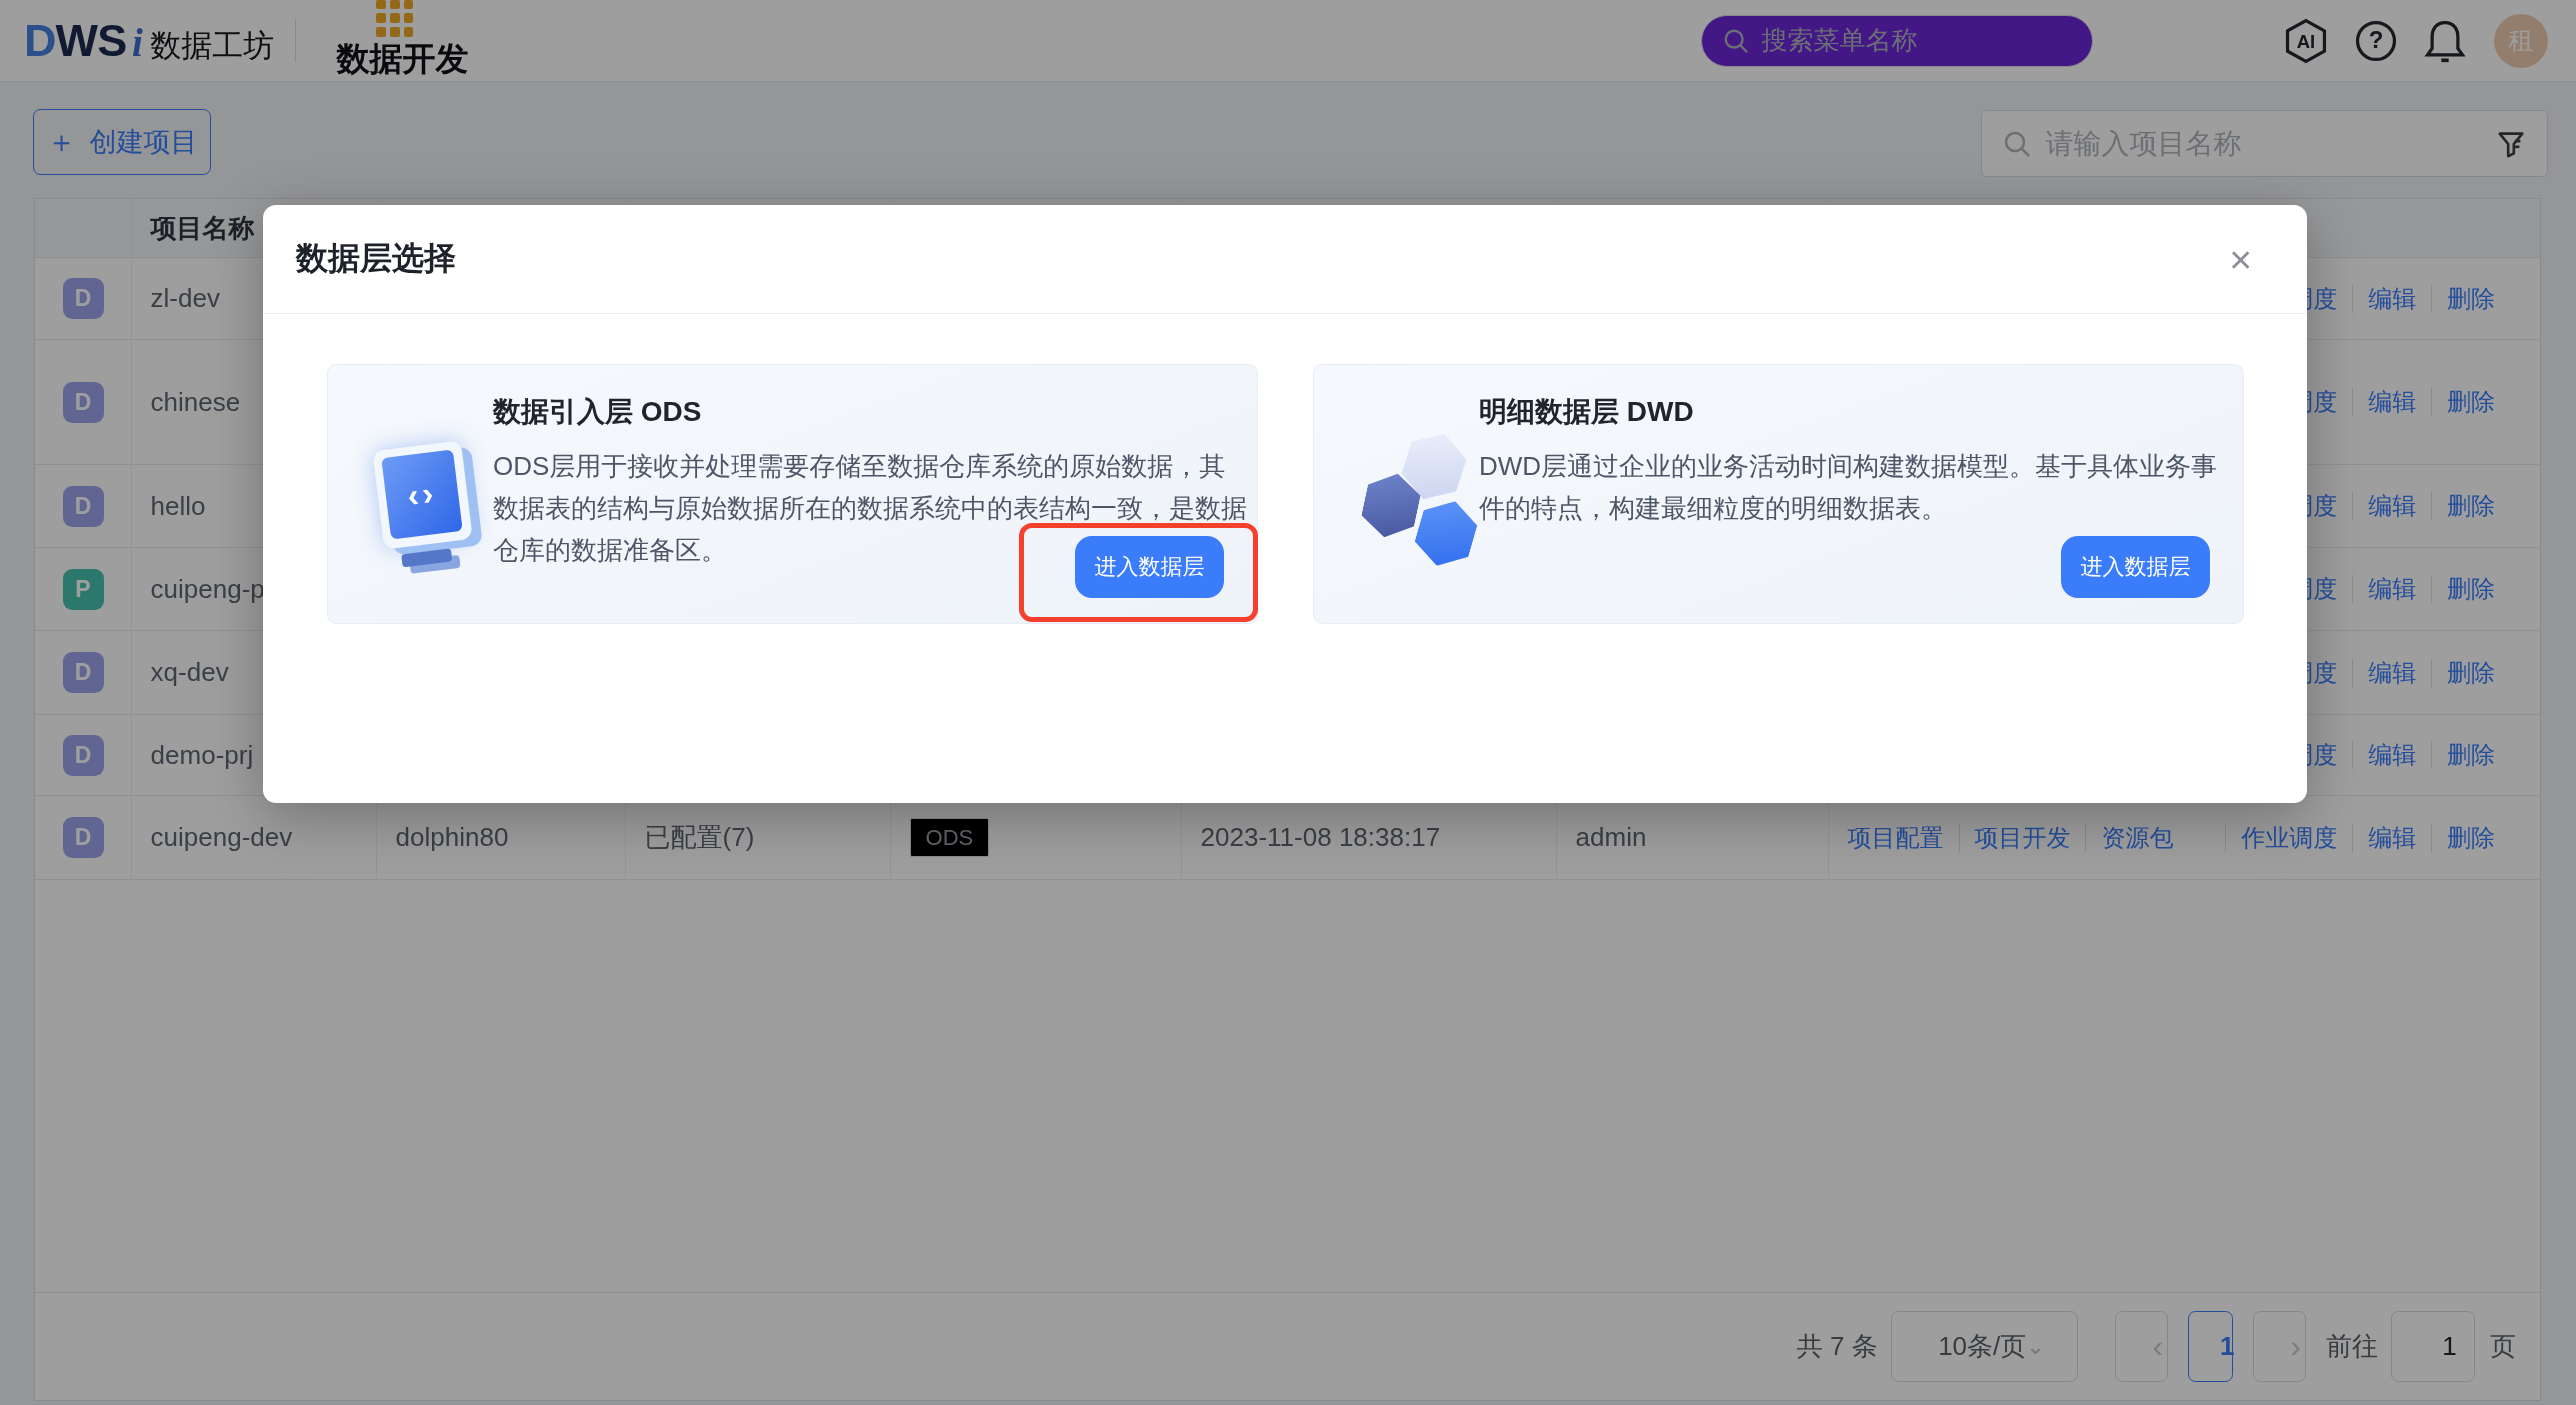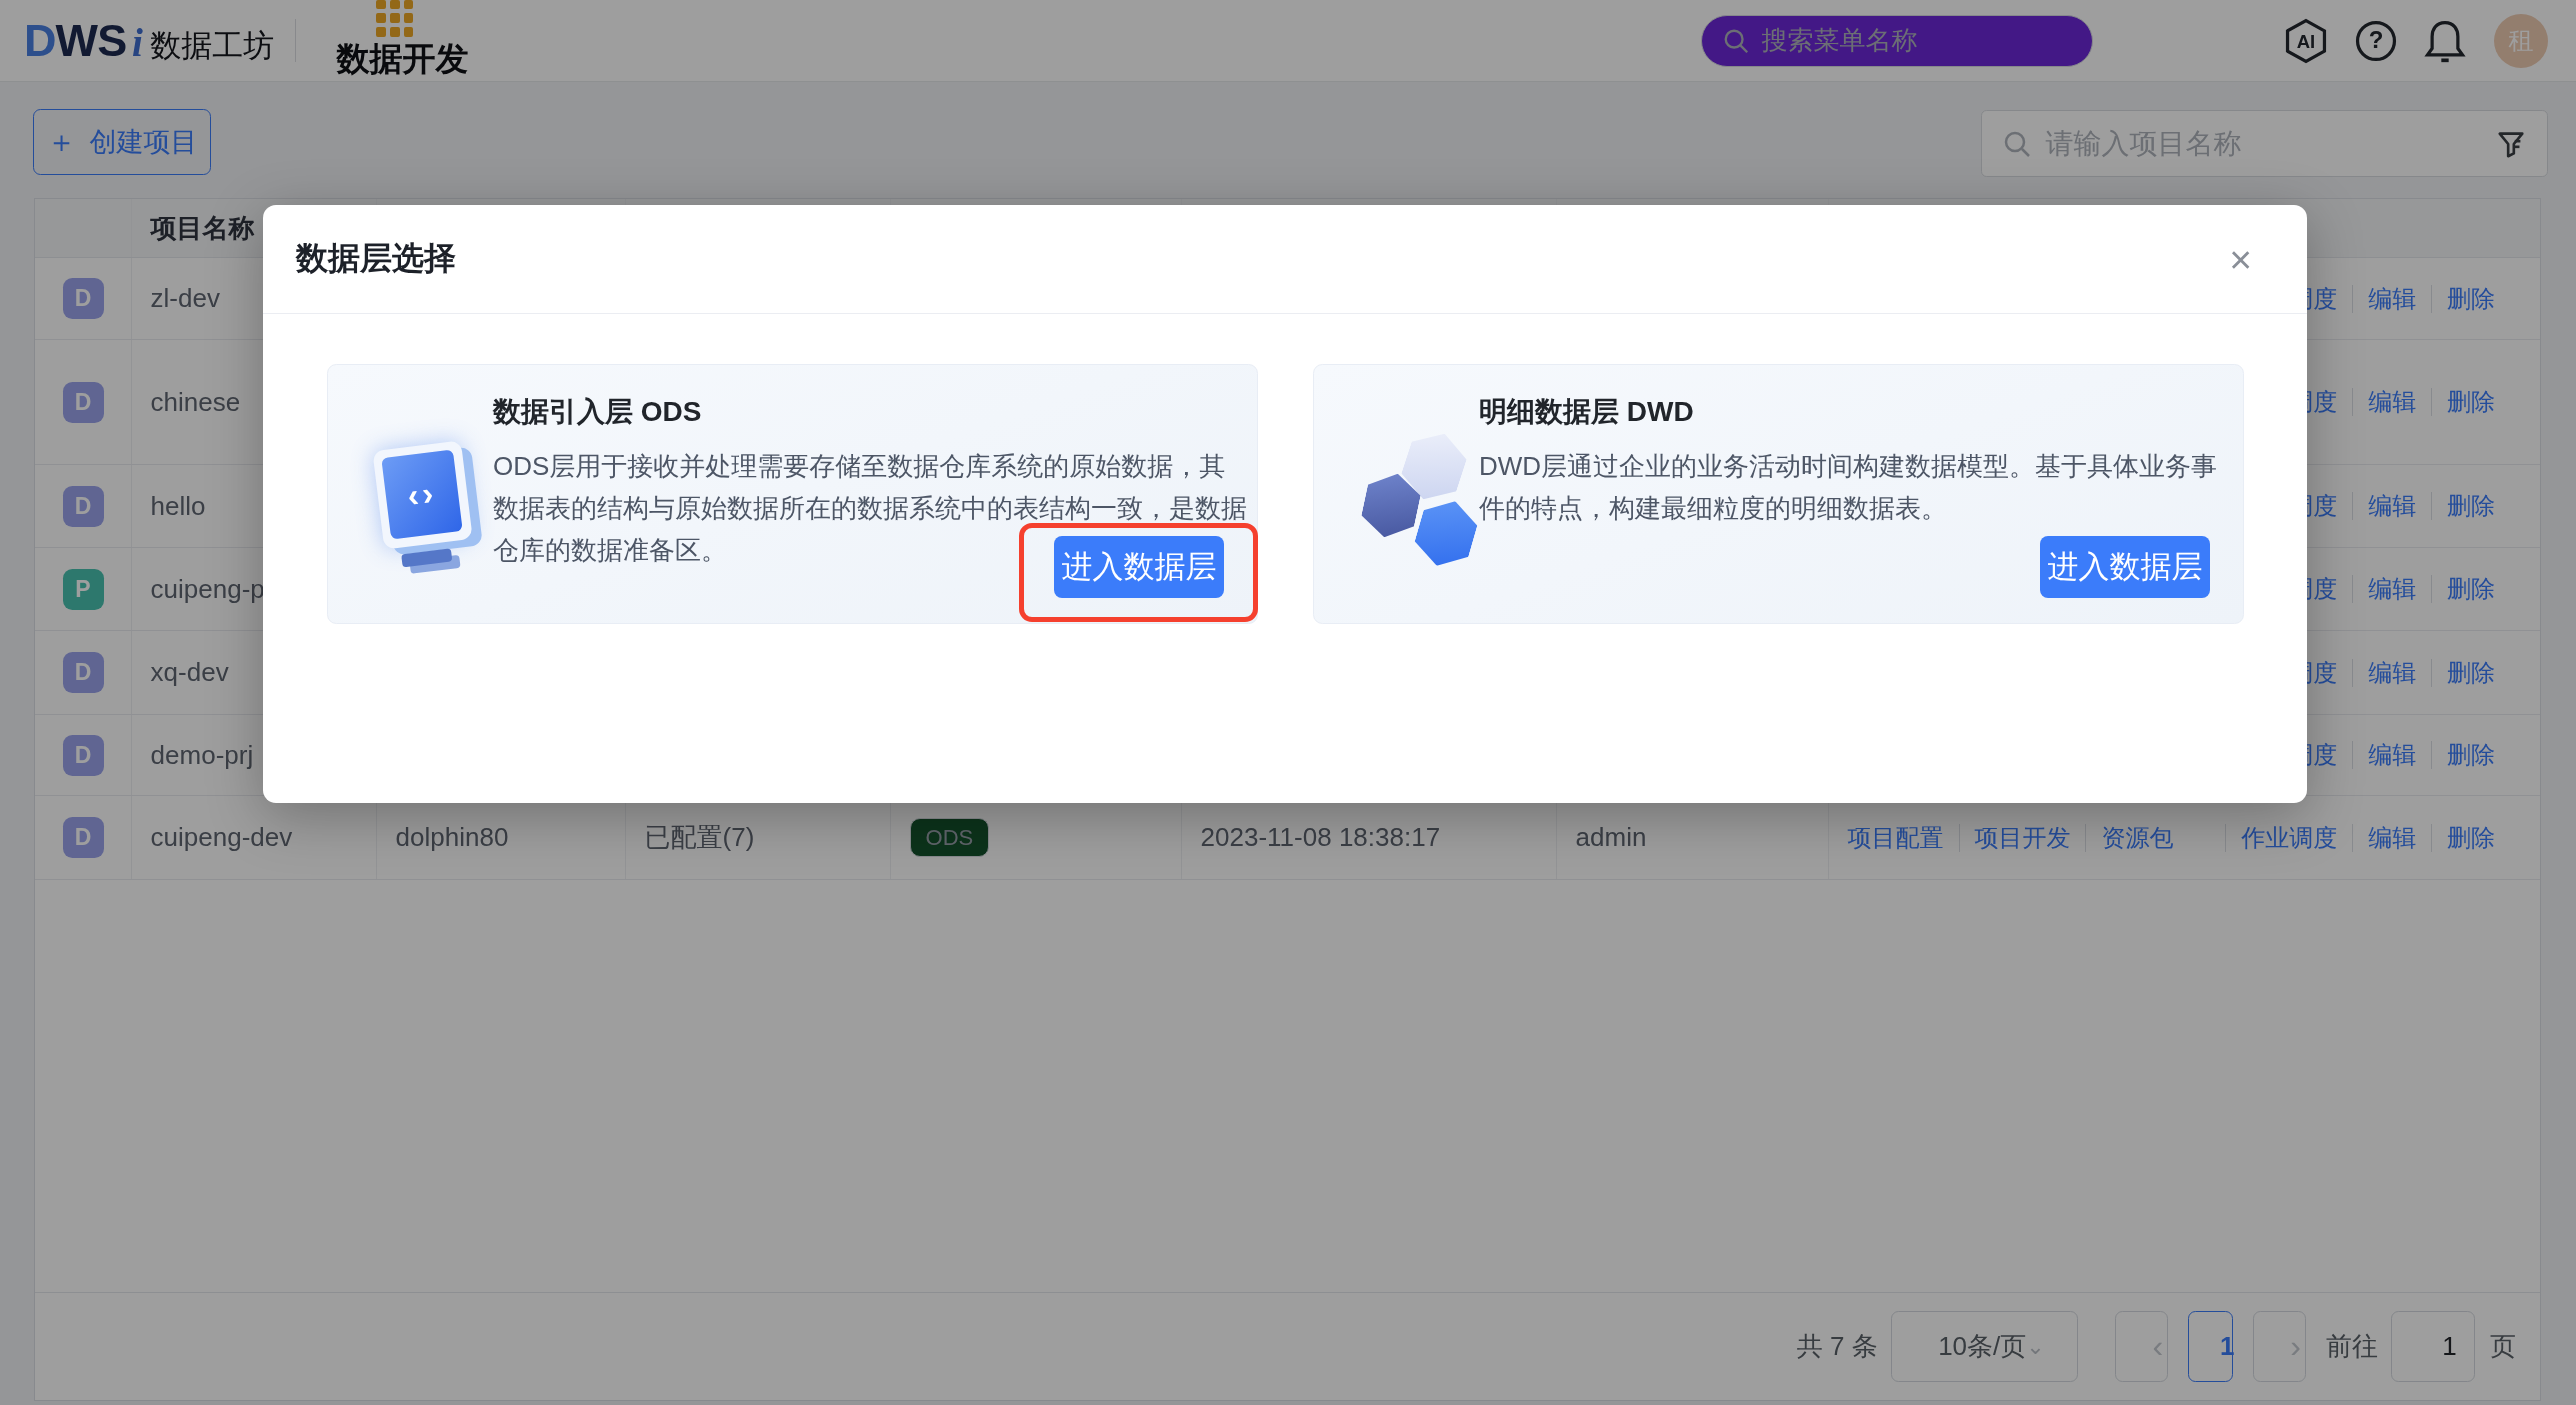--- a/index.html
+++ b/index.html
@@ -46,22 +46,22 @@
     font-weight:700; color:#303540; font-size:26px; }
   .thead .cell { display:flex; align-items:center; }
   .t-row { display:flex; border-bottom:0.9px solid #e9ebef; font-size:26px; color:#5f6672; }
   .cell { padding-left:18.6px; display:flex; align-items:center; overflow:hidden; white-space:nowrap;
     border-right:0.9px solid #edeff3; }
   .c0{width:97px; justify-content:center; padding-left:0;} .c1{width:245px;} .c2{width:249px;}
   .c3{width:265px;} .c4{width:291px;} .c5{width:375px;} .c6{width:272px;}
   .c7{flex:1; border-right:none;}
   .badge { width:41px; height:41px; border-radius:9.3px; color:#fff; font-size:23px; font-weight:600;
     display:flex; align-items:center; justify-content:center; }
-  .tag { border:0.9px solid #dadee4; background:#14532d; color:#9ca3ad; font-size:22px;
-    border-radius:10px; padding:7.4px 15px; line-height:1; }
+  .tag { border:0.9px solid #dadee4; background:#000000; color:#9ca3ad; font-size:22px;
+    border-radius:2px; padding:7.4px 15px; line-height:1; }
   .links { display:flex; align-items:center; }
   .links a { color:#3b7cfa; font-size:24px; text-decoration:none; }
   .sep { width:0.9px; height:28px; background:#dcdfe5; margin:0 15px; }
   .sep.wide { margin:0 15px 0 52px; }
   
   .pager { position:absolute; left:0; right:0; bottom:0; height:108px; border-top:0.9px solid #e4e7ec;
     display:flex; align-items:center; justify-content:flex-end; padding-right:24px;
     font-size:26px; color:#5a6168; }
   .pager .box { height:71px; border:0.9px solid #d5d9e0; border-radius:7.4px; background:#fff;
     display:flex; align-items:center; justify-content:center;padding-left:33px; }
@@ -82,22 +82,22 @@
     padding:0 33px; }
   .modal-title { font-size:32px; font-weight:600; color:#1d2129; }
   .modal-close { margin-left:auto; font-size:39px; color:#8a8f98; line-height:1; cursor:pointer;
     margin-right:22px; font-weight:300; }
   .card { position:absolute; top:159px; width:931px; height:260px; border-radius:9.3px;
     background:linear-gradient(160deg,#f6f9fd 0%,#eef3f9 100%); border:0.9px solid #e8edf5; }
   .card.left { left:64px; } .card.right { left:1050px; }
   .card-title { position:absolute; left:165px; top:28px; font-size:28px; font-weight:700; color:#21252b; }
   .card-desc { position:absolute; left:165px; top:80px; right:8px; font-size:26px; color:#4d5666;
     line-height:42px; }
-  .enter-btn { position:absolute; right:33px; bottom:25px; width:170px; height:62px; background:#3b7cfa;
-    border:none; border-radius:8px; color:#fff; font-size:31px; display:flex; align-items:center;
+  .enter-btn { position:absolute; right:33px; bottom:25px; width:149px; height:62px; background:#3b7cfa;
+    border:none; border-radius:17px; color:#fff; font-size:22px; display:flex; align-items:center;
     justify-content:center; }
   .hl-box { position:absolute; left:691px; top:158px; width:239px; height:99px;
     border:5.6px solid #f5402e; border-radius:13px; z-index:5; }
   
   .ods-icon { position:absolute; left:48px; top:76px; width:102px; height:139px; transform:rotate(-7deg); }
   .ods-screen { position:absolute; left:3.7px; top:3.7px; width:89px; height:99px; background:#f2f6fd;
     border-radius:11px; box-shadow:9.3px 7.4px 0 #9fc0f2, 0 0 22px rgba(90,140,240,.45); }
   .ods-screen .inner { position:absolute; inset:8.4px; border-radius:6.5px;
     background:linear-gradient(135deg,#6d9cf5 0%,#2f66e8 100%); color:#fff; font-size:33px;
     font-weight:700; display:flex; align-items:center; justify-content:center; letter-spacing:3.7px; }

